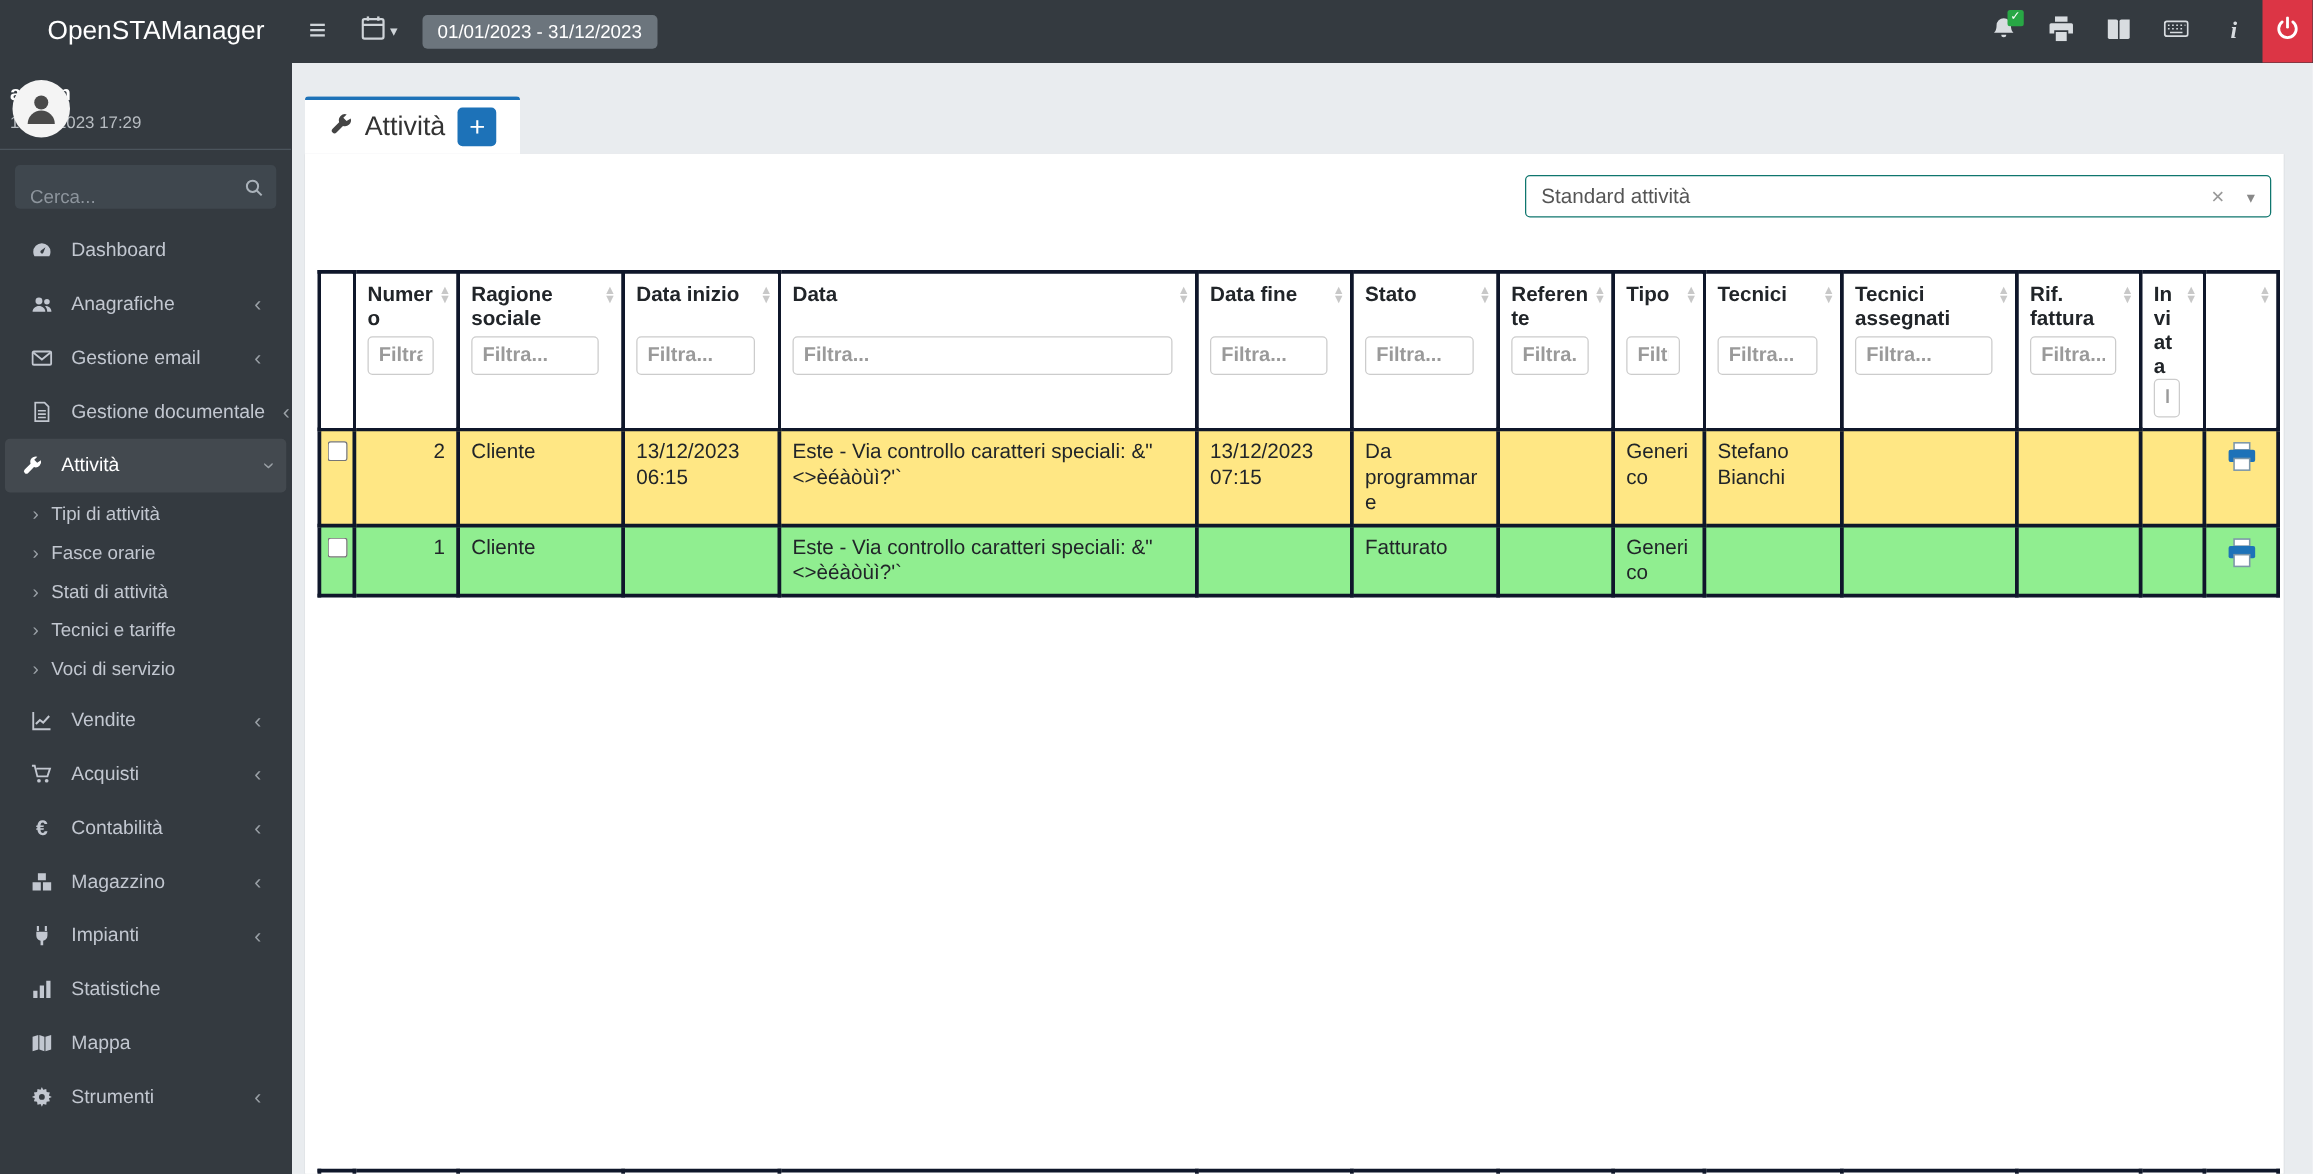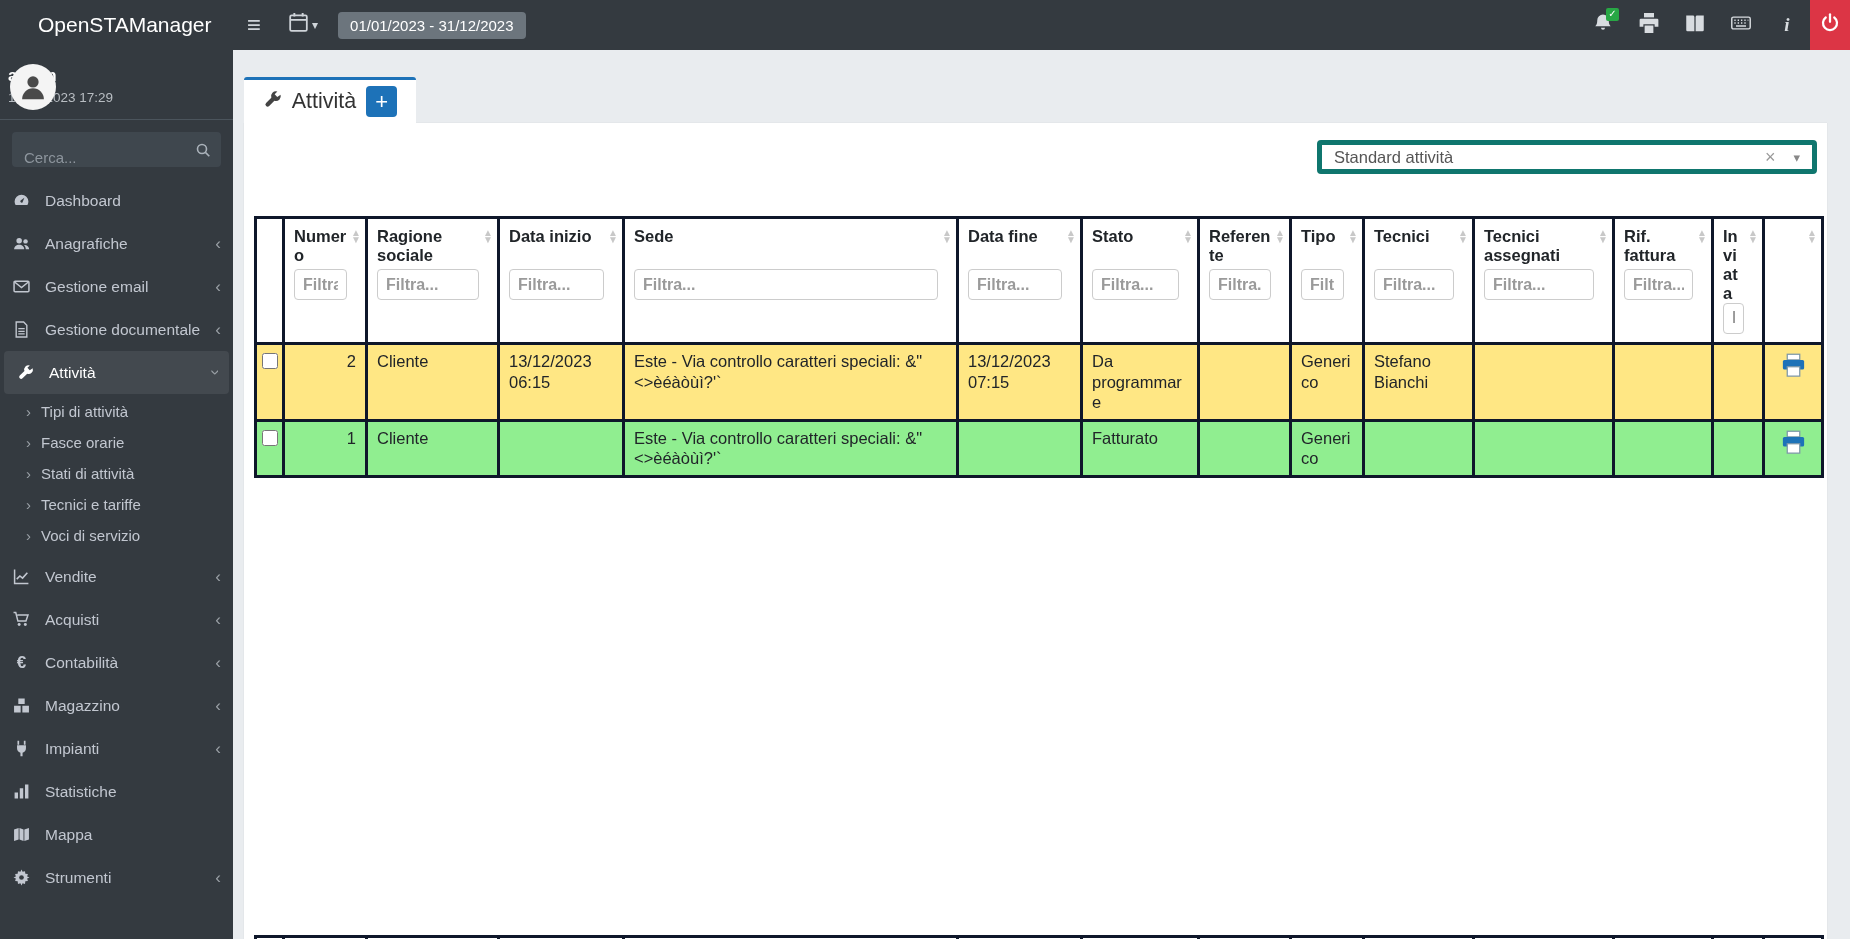--- a/index.html
+++ b/index.html
@@ -25,21 +25,21 @@
   .avatar { position:absolute; left:10px; top:14px; width:46px; height:46px; background:#f4f4f4; border-radius:50%; display:flex; align-items:center; justify-content:center; }
   .avatar svg { width:30px; height:30px; fill:#4a4a4a; }
   .user-name { font-size:16.5px; font-weight:bold; color:#fff; }
   .user-date { font-size:13.5px; color:#b8bdc2; margin-top:5px; }
   .search-wrap { margin:12px 12px; position:relative; }
   .search-input { width:100%; height:35px; background:#3f474e; border:none; border-radius:4px; color:#fff; padding:16px 40px 0 12px; font-size:15px; font-family:"Liberation Sans", sans-serif; }
   .search-input::placeholder { color:#8d959d; }
   .search-btn { position:absolute; right:0; top:0; width:36px; height:35px; display:flex; align-items:center; justify-content:center; color:#aab2ba; cursor:pointer; }
   .search-btn svg { width:16px; height:16px; stroke:currentColor; fill:none; }
   .nav { margin-top:4px; }
-  .nav-item { height:43px; display:flex; align-items:center; padding:0 12px; gap:14px; font-size:15.5px; cursor:pointer; position:relative; color:#c2c7d0; }
+  .nav-item { height:43px; display:flex; align-items:center; padding:0 24px; gap:14px; font-size:15.5px; cursor:pointer; position:relative; color:#c2c7d0; }
   .nav-item.active { background:rgba(255,255,255,.08); color:#fff; border-radius:4px; margin:0 4px; padding:0 12px; }
   .nav-icon { width:19px; display:flex; justify-content:center; flex:0 0 auto; }
   .nav-icon svg { width:17px; height:17px; fill:currentColor; }
   .nav-icon svg.strk { fill:none; stroke:currentColor; }
   .nav-icon .txtico { font-size:17px; font-weight:bold; }
   .nav-label { flex:1 1 auto; white-space:nowrap; }
   .chev { font-size:17px; color:#9aa0a6; line-height:1; }
   .chev.down { display:inline-block; transform:rotate(-90deg); }
   .subnav { padding:2px 0 4px; }
   .subnav-item { height:31px; display:flex; align-items:center; gap:10px; padding-left:26px; font-size:15px; color:#c2c7d0; cursor:pointer; }
@@ -47,21 +47,21 @@
 
   
   .main { margin-left:233px; padding:27px 0 0 11px; }
   .tabs-row { height:46px; display:flex; }
   .tab { width:172px; background:#fff; border-top:3px solid #1d72b8; border-radius:3px 3px 0 0; display:flex; align-items:center; justify-content:center; gap:10px; cursor:pointer; }
   .tab-icon svg { width:19px; height:19px; fill:#444; }
   .tab-label { font-size:21.5px; color:#333; }
   .add-btn { width:31px; height:31px; background:#1d72b8; color:#fff; border:none; border-radius:4px; font-size:22px; line-height:1; cursor:pointer; display:flex; align-items:center; justify-content:center; font-family:"Liberation Sans", sans-serif; }
   .card-body { background:#fff; width:1583px; min-height:860px; padding:17px 10px 16px; box-shadow:0 0 1px rgba(0,0,0,.12); }
   .select-row { display:flex; justify-content:flex-end; margin-bottom:42px; }
-  .select2 { width:500px; height:34px; border:5px solid #0f766e; border-radius:4px; display:flex; align-items:center; padding:0 12px; font-size:16.5px; color:#555; cursor:pointer; background:#fff; }
+  .select2 { width:597px; height:34px; border:1px solid #0f766e; border-radius:4px; display:flex; align-items:center; padding:0 12px; font-size:16.5px; color:#555; cursor:pointer; background:#fff; }
   .select2 .sel-value { flex:1 1 auto; }
   .sel-clear { color:#999; font-size:18px; margin-right:18px; cursor:pointer; }
   .sel-caret { color:#888; font-size:13px; }
 
   
   table.grid { width:100%; border-collapse:collapse; table-layout:fixed; font-size:16.5px; }
   .grid th, .grid td { border:3px solid #0f172a; overflow-wrap:anywhere; }
   .grid thead th { vertical-align:top; text-align:left; padding:8px 18px 8px 9px; position:relative; font-weight:bold; color:#212529; background:#fff; }
   .th-label { min-height:42px; line-height:1.15; }
   .sort { position:absolute; right:4px; top:10px; display:flex; flex-direction:column; color:#c8c8c8; font-size:10px; line-height:7px; cursor:pointer; }
@@ -378,21 +378,21 @@
           </th>
           <th>
             <div class="th-label">Data inizio</div>
             <span class="sort">
                 <span>▲</span>
                 <span>▼</span>
               </span>
             <input class="col-filter" placeholder="Filtra..." style="">
           </th>
           <th>
-            <div class="th-label">Sede</div>
+            <div class="th-label">Data</div>
             <span class="sort">
                 <span>▲</span>
                 <span>▼</span>
               </span>
             <input class="col-filter" placeholder="Filtra..." style="">
           </th>
           <th>
             <div class="th-label">Data fine</div>
             <span class="sort">
                 <span>▲</span>

